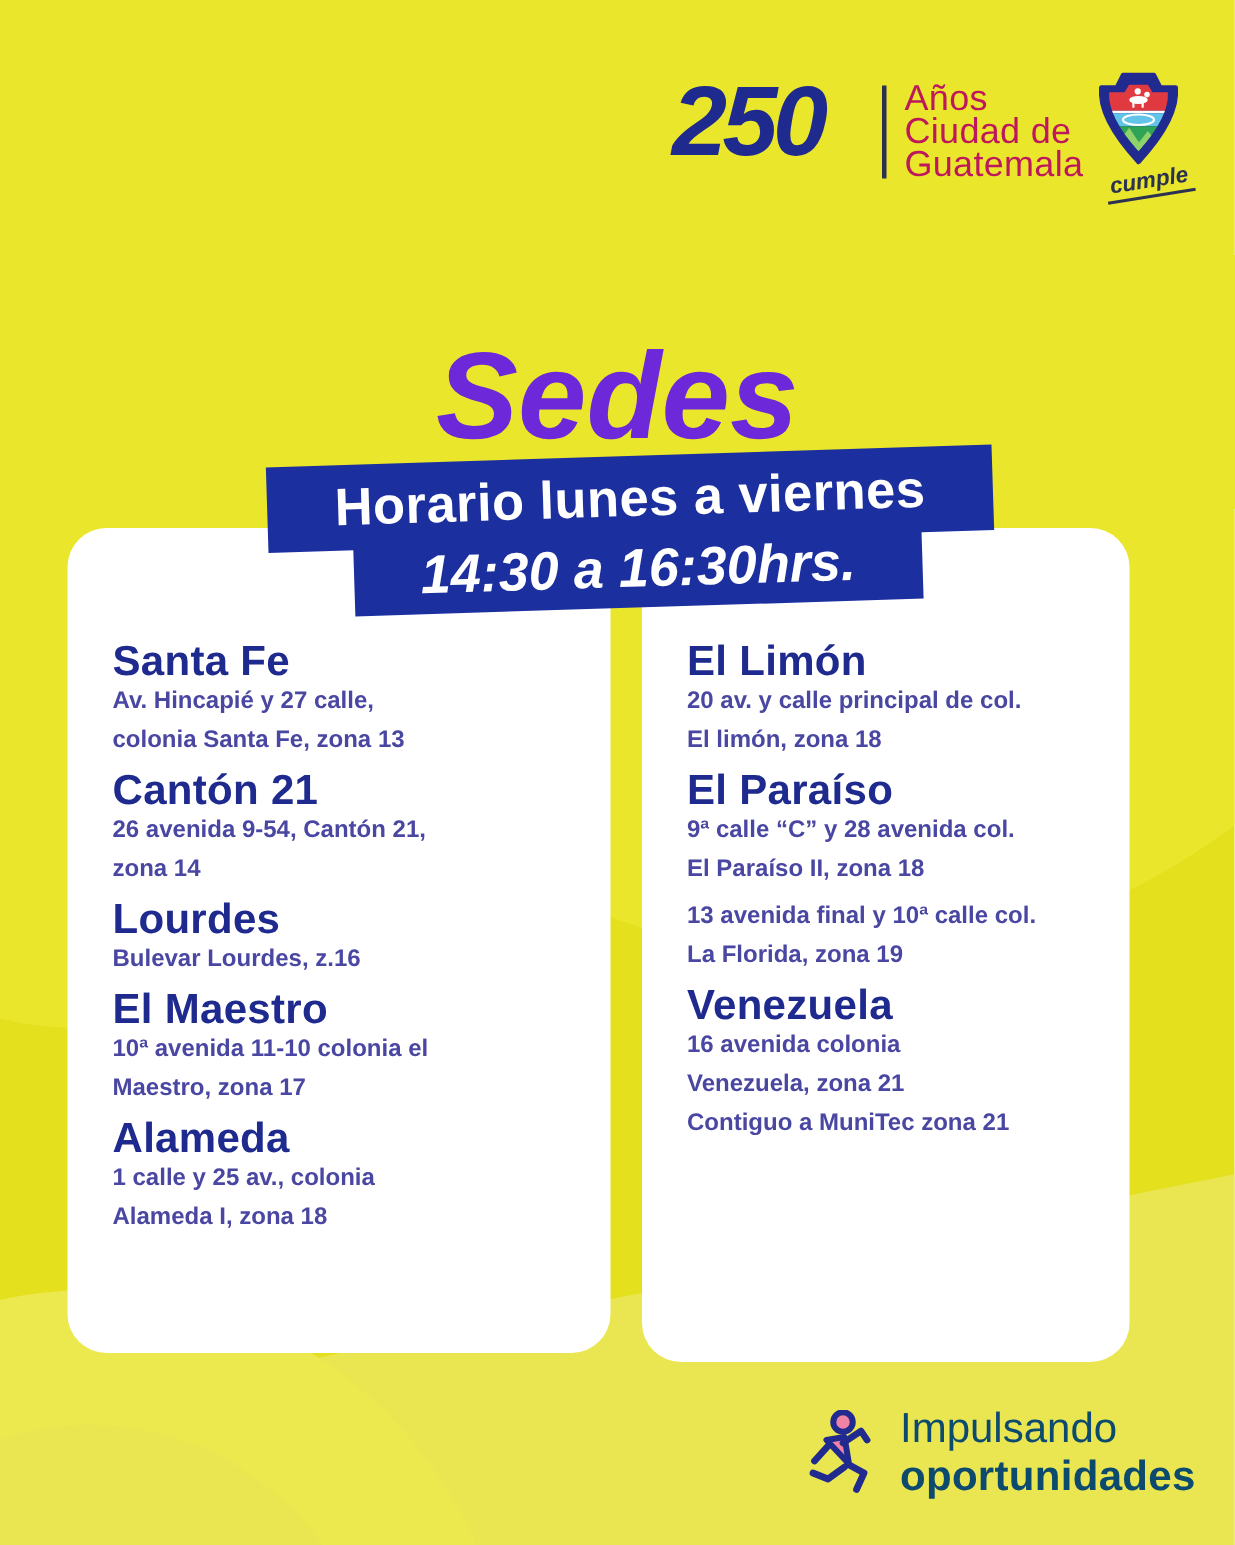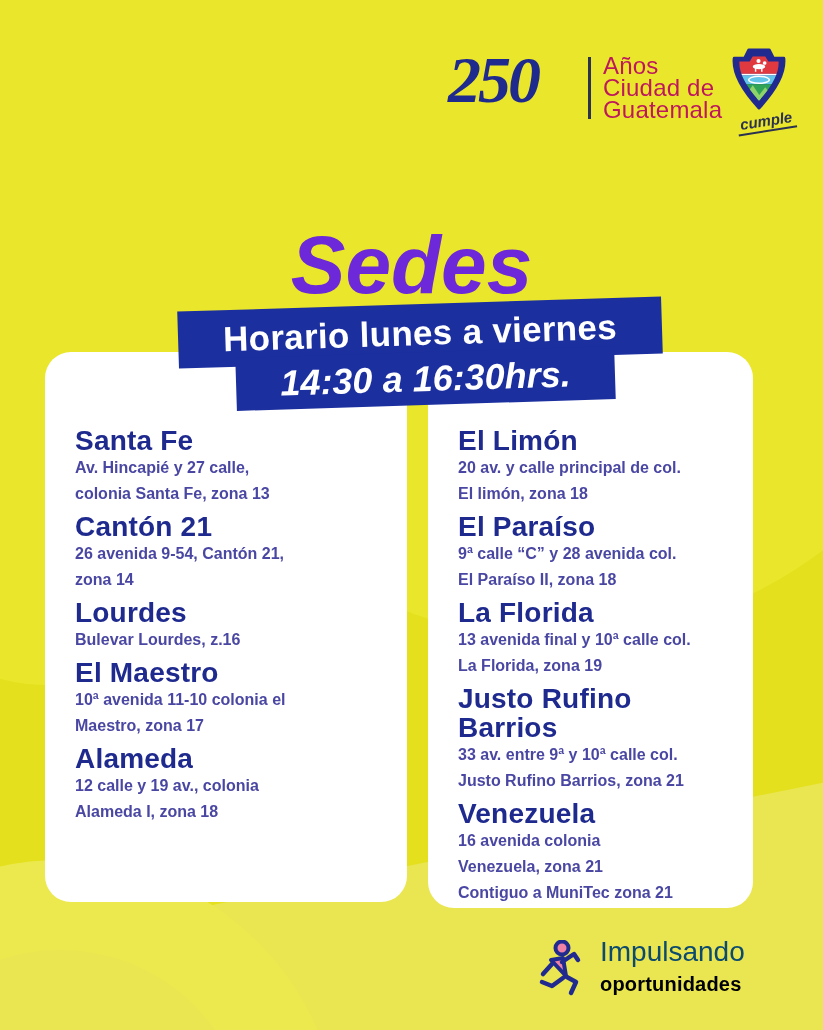--- a/index.html
+++ b/index.html
@@ -12,21 +12,21 @@
   .shape{position:absolute;z-index:0;}
   .shape-blob{left:60px;top:-560px;width:1000px;height:1200px;border-radius:50%;background:#eae62c;}
   .shape-petal{left:-300px;top:-200px;width:500px;height:900px;border-radius:50%;transform:rotate(-18deg);background:#eae62c;}
   .shape-band{left:0;top:0;width:823px;height:1030px;background:#e9e652;
     clip-path:polygon(0 92%, 100% 76%, 100% 100%, 0 100%);}
   .shape-ring{left:-220px;top:860px;width:560px;height:560px;border-radius:50%;
     border:90px solid #ece94e;box-sizing:border-box;background:transparent;}
   
   .logo-250{
     position:absolute;left:448px;top:42px;z-index:3;
-    font-family:Liberation Serif, serif;font-style:italic;font-weight:bold;
+    font-family:Liberation Sans, sans-serif;font-style:italic;font-weight:bold;
     font-size:66px;color:#1f2a8e;letter-spacing:-3px;
   }
   .header-divider{position:absolute;left:588px;top:57px;width:3px;height:62px;background:#2b3150;z-index:3;}
   .header-years{
     position:absolute;left:603px;top:55px;z-index:3;
     font-size:24px;line-height:22px;color:#be185d;letter-spacing:0.2px;
   }
   .crest{position:absolute;left:729px;top:46px;width:60px;height:66px;z-index:3;}
   .cumple{
     position:absolute;left:737px;top:112px;z-index:3;transform:rotate(-9deg);
@@ -46,21 +46,21 @@
   .card{position:absolute;background:#ffffff;border-radius:26px;z-index:2;box-sizing:border-box;}
   .card-left{left:45px;top:352px;width:362px;height:550px;padding:74px 22px 0 30px;}
   .card-right{left:428px;top:352px;width:325px;height:556px;padding:74px 16px 0 30px;}
   .venue{margin-bottom:5px;}
   .venue-name{font-size:28px;line-height:29px;font-weight:bold;color:#1f2a8e;letter-spacing:0.2px;}
   .venue-line{font-size:16px;line-height:26px;color:#4a47a3;font-weight:bold;}
   
   .runner{position:absolute;left:538px;top:940px;width:44px;height:60px;z-index:3;}
   .tagline{position:absolute;left:600px;top:936px;z-index:3;line-height:32px;}
   .tagline-1{font-size:28px;color:#0c4a6e;}
-  .tagline-2{font-size:20px;font-weight:bold;color:#000000;letter-spacing:0.2px;}
+  .tagline-2{font-size:28px;font-weight:bold;color:#0c4a6e;letter-spacing:0.2px;}
 </style>
 </head>
 <body>
 
 <div class="poster">
 
   <div class="shape shape-blob"></div>
   <div class="shape shape-petal"></div>
   <div class="shape shape-band"></div>
   <div class="shape shape-ring"></div>
@@ -117,45 +117,39 @@
       <div class="venue-name">Lourdes</div>
       <div class="venue-line">Bulevar Lourdes, z.16</div>
     </div>
     <div class="venue">
       <div class="venue-name">El Maestro</div>
       <div class="venue-line">10ª avenida 11-10 colonia el</div>
       <div class="venue-line">Maestro, zona 17</div>
     </div>
     <div class="venue">
       <div class="venue-name">Alameda</div>
-      <div class="venue-line">12 calle y 19 av., colonia</div>
+      <div class="venue-line">1 calle y 25 av., colonia</div>
       <div class="venue-line">Alameda I, zona 18</div>
     </div>
   </div>
 
   <div class="card card-right">
     <div class="venue">
       <div class="venue-name">El Limón</div>
       <div class="venue-line">20 av. y calle principal de col.</div>
       <div class="venue-line">El limón, zona 18</div>
     </div>
     <div class="venue">
       <div class="venue-name">El Paraíso</div>
       <div class="venue-line">9ª calle “C” y 28 avenida col.</div>
       <div class="venue-line">El Paraíso II, zona 18</div>
     </div>
     <div class="venue">
-      <div class="venue-name">La Florida</div>
       <div class="venue-line">13 avenida final y 10ª calle col.</div>
       <div class="venue-line">La Florida, zona 19</div>
-    </div>
-    <div class="venue">
-      <div class="venue-name">Justo Rufino Barrios</div>
-      <div class="venue-line">33 av. entre 9ª y 10ª calle col.</div>
-      <div class="venue-line">Justo Rufino Barrios, zona 21</div>
     </div>
     <div class="venue">
       <div class="venue-name">Venezuela</div>
       <div class="venue-line">16 avenida colonia</div>
       <div class="venue-line">Venezuela, zona 21</div>
       <div class="venue-line">Contiguo a MuniTec zona 21</div>
     </div>
   </div>
 
   <svg class="runner" viewBox="0 0 44 60">

